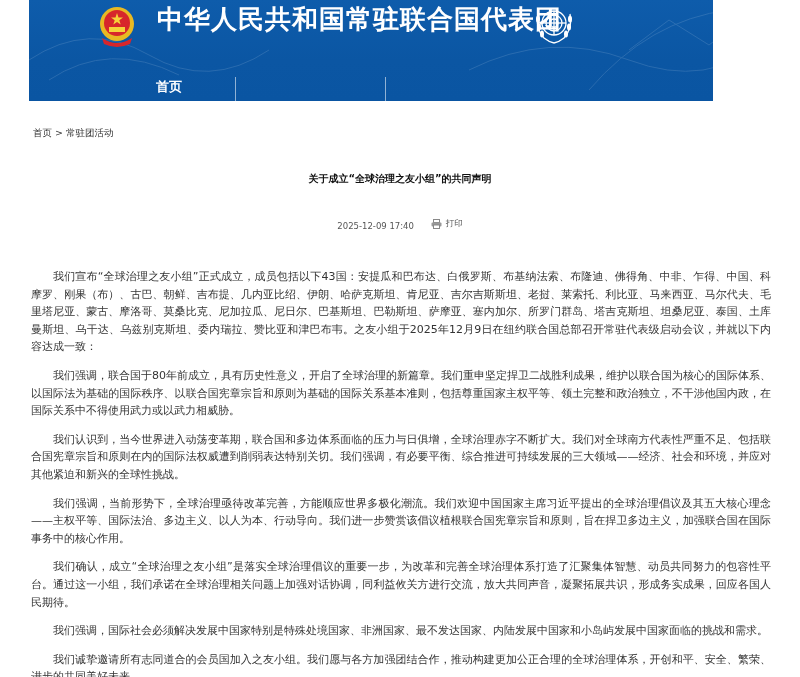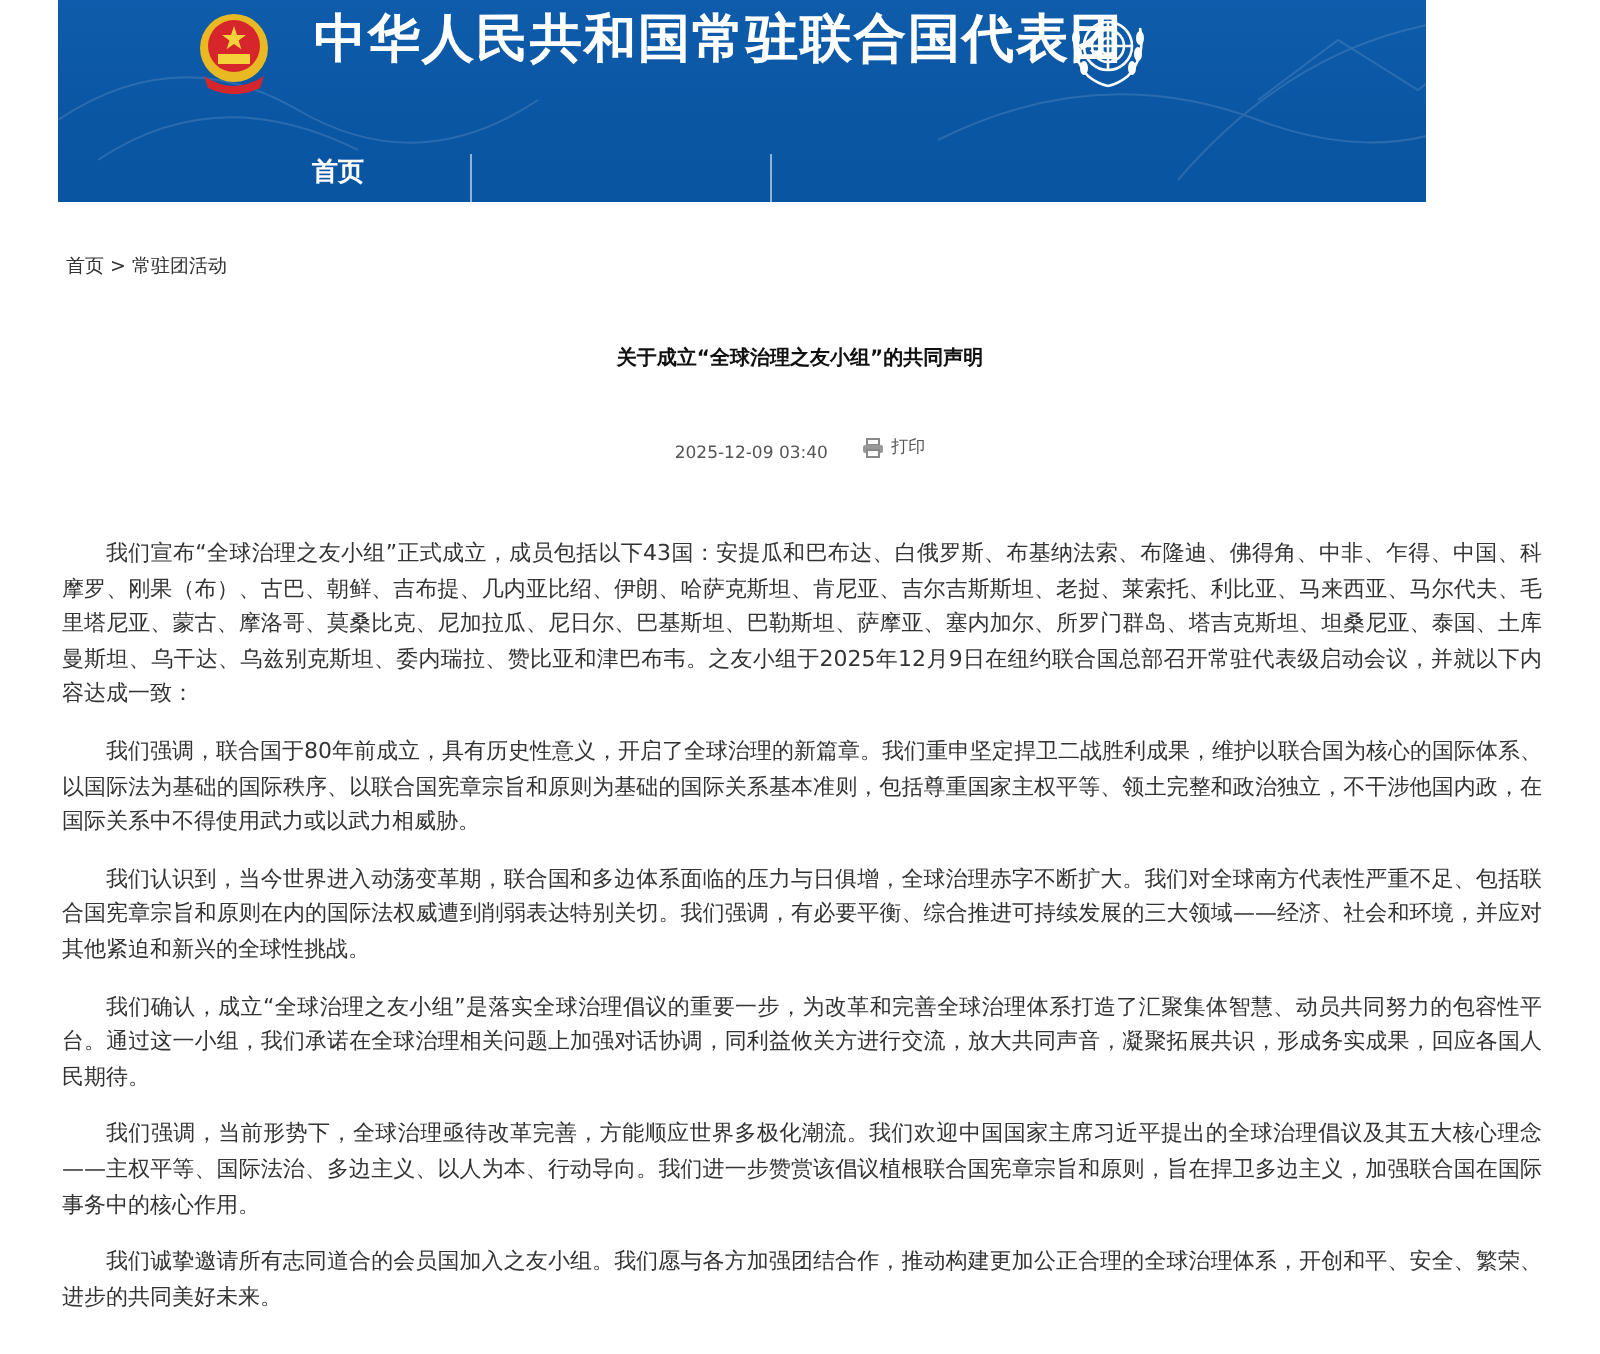--- a/index.html
+++ b/index.html
@@ -83,31 +83,32 @@
 
 <div class="breadcrumb">
   <span>首页</span>
   <span style="cursor:default;">&gt;</span>
   <span>常驻团活动</span>
 </div>
 
 <div class="article-title">关于成立“全球治理之友小组”的共同声明</div>
 
 <div class="meta">
-  <span>2025-12-09 03:40</span>
+  <span>2025-12-09 17:40</span>
   <span class="print">
     <svg width="11" height="10" viewBox="0 0 11 10">
       <rect x="2.5" y="0.5" width="6" height="3" fill="none" stroke="#888"></rect>
       <rect x="0.5" y="3.5" width="10" height="4" rx="1" fill="#999"></rect>
       <rect x="2.5" y="6" width="6" height="3.5" fill="#fff" stroke="#888"></rect>
     </svg>
     <span>打印</span>
   </span>
 </div>
 
 <div class="content">
   <p>我们宣布“全球治理之友小组”正式成立，成员包括以下43国：安提瓜和巴布达、白俄罗斯、布基纳法索、布隆迪、佛得角、中非、乍得、中国、科摩罗、刚果（布）、古巴、朝鲜、吉布提、几内亚比绍、伊朗、哈萨克斯坦、肯尼亚、吉尔吉斯斯坦、老挝、莱索托、利比亚、马来西亚、马尔代夫、毛里塔尼亚、蒙古、摩洛哥、莫桑比克、尼加拉瓜、尼日尔、巴基斯坦、巴勒斯坦、萨摩亚、塞内加尔、所罗门群岛、塔吉克斯坦、坦桑尼亚、泰国、土库曼斯坦、乌干达、乌兹别克斯坦、委内瑞拉、赞比亚和津巴布韦。之友小组于2025年12月9日在纽约联合国总部召开常驻代表级启动会议，并就以下内容达成一致：</p>
   <p>我们强调，联合国于80年前成立，具有历史性意义，开启了全球治理的新篇章。我们重申坚定捍卫二战胜利成果，维护以联合国为核心的国际体系、以国际法为基础的国际秩序、以联合国宪章宗旨和原则为基础的国际关系基本准则，包括尊重国家主权平等、领土完整和政治独立，不干涉他国内政，在国际关系中不得使用武力或以武力相威胁。</p>
   <p>我们认识到，当今世界进入动荡变革期，联合国和多边体系面临的压力与日俱增，全球治理赤字不断扩大。我们对全球南方代表性严重不足、包括联合国宪章宗旨和原则在内的国际法权威遭到削弱表达特别关切。我们强调，有必要平衡、综合推进可持续发展的三大领域——经济、社会和环境，并应对其他紧迫和新兴的全球性挑战。</p>
+  <p>我们强调，当前形势下，全球治理亟待改革完善，方能顺应世界多极化潮流。我们欢迎中国国家主席习近平提出的全球治理倡议及其五大核心理念——主权平等、国际法治、多边主义、以人为本、行动导向。我们进一步赞赏该倡议植根联合国宪章宗旨和原则，旨在捍卫多边主义，加强联合国在国际事务中的核心作用。</p>
   <p>我们确认，成立“全球治理之友小组”是落实全球治理倡议的重要一步，为改革和完善全球治理体系打造了汇聚集体智慧、动员共同努力的包容性平台。通过这一小组，我们承诺在全球治理相关问题上加强对话协调，同利益攸关方进行交流，放大共同声音，凝聚拓展共识，形成务实成果，回应各国人民期待。</p>
-  <p>我们强调，当前形势下，全球治理亟待改革完善，方能顺应世界多极化潮流。我们欢迎中国国家主席习近平提出的全球治理倡议及其五大核心理念——主权平等、国际法治、多边主义、以人为本、行动导向。我们进一步赞赏该倡议植根联合国宪章宗旨和原则，旨在捍卫多边主义，加强联合国在国际事务中的核心作用。</p>
+  <p>我们强调，国际社会必须解决发展中国家特别是特殊处境国家、非洲国家、最不发达国家、内陆发展中国家和小岛屿发展中国家面临的挑战和需求。</p>
   <p>我们诚挚邀请所有志同道合的会员国加入之友小组。我们愿与各方加强团结合作，推动构建更加公正合理的全球治理体系，开创和平、安全、繁荣、进步的共同美好未来。</p>
 </div>
 
 </body></html>

